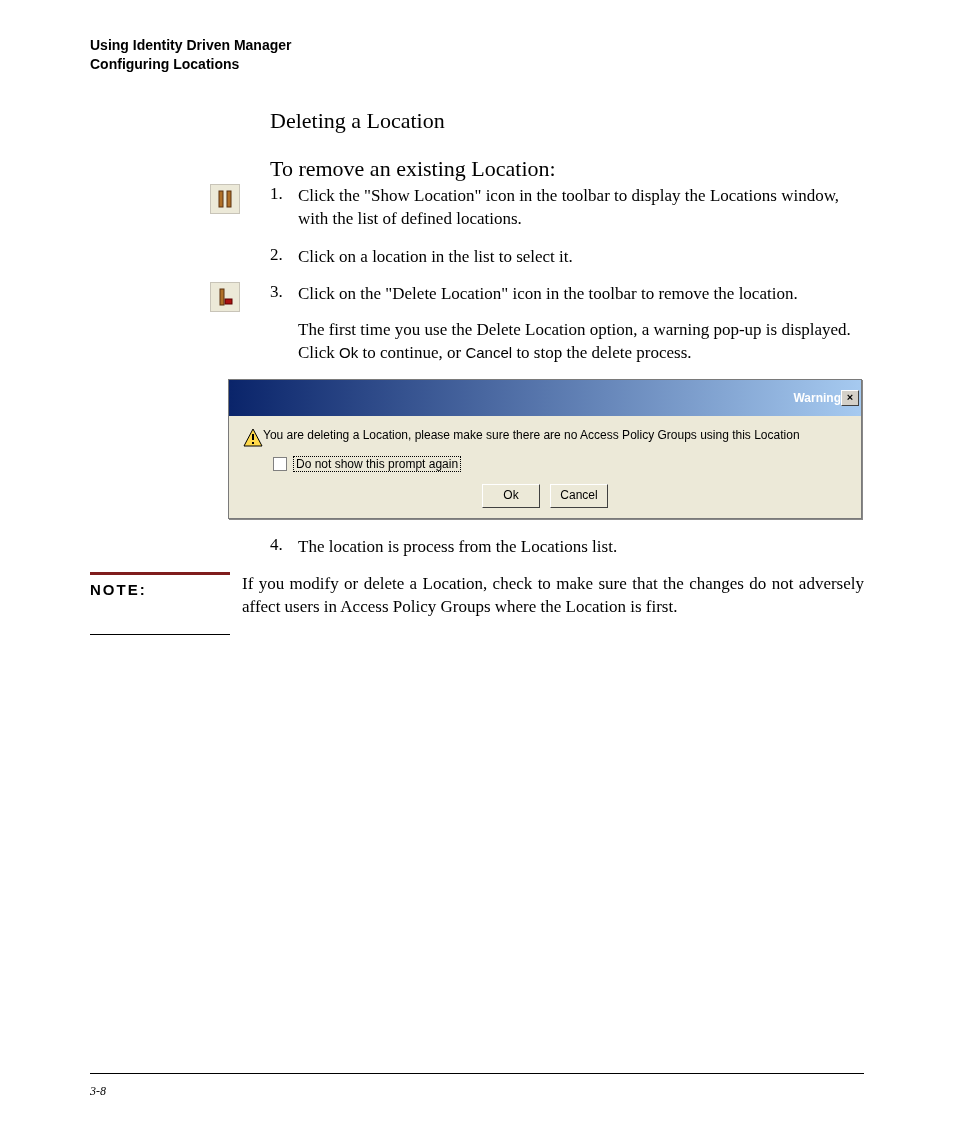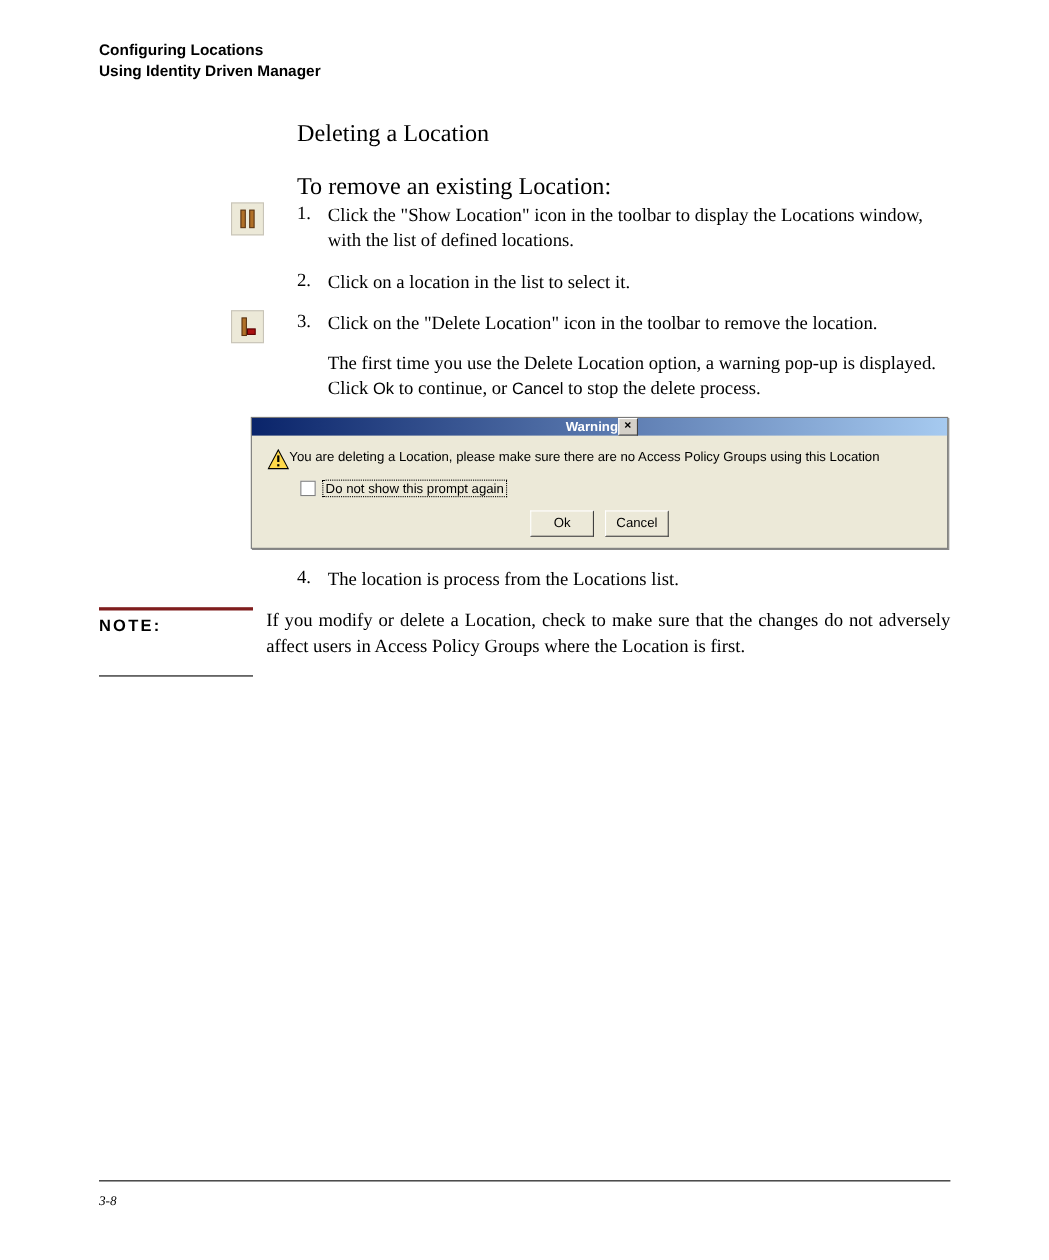--- a/index.html
+++ b/index.html
@@ -81,22 +81,22 @@
     margin: 8px 0 16px -42px;
     border: 1px solid #7a7a7a;
     background: #ece9d8;
     font-family: Tahoma, Arial, sans-serif;
     font-size: 12px;
     box-shadow: 1px 1px 0 #888;
   }
   .dlg-title {
     display:flex;
     align-items:center;
-    justify-content:center;
-    height: 16px;
+    justify-content:flex-end;
+    height: 36px;
     background: linear-gradient(to right, #0a246a, #a6caf0);
     color: #fff;
     font-weight: bold;
     padding: 0 2px 0 6px;
   }
   .dlg-close {
     width: 16px;
     height: 14px;
     background:#d4d0c8;
     border:1px solid #fff;
@@ -190,22 +190,22 @@
     font-style: italic;
     font-family: Georgia, "Times New Roman", serif;
   }
 </style>
 </head>
 <body>
 
 <div class="page">
 
   <div class="running-head">
+    <div>Using Identity Driven Manager</div>
     <div>Configuring Locations</div>
-    <div>Using Identity Driven Manager</div>
   </div>
 
   <div class="content">
     <div class="section-title">Deleting a Location</div>
     <div class="intro">To remove an existing Location:</div>
 
     <div class="step-row">
       <div class="step-icon-slot">
         <div class="tb-icon">
           <svg width="18" height="18" viewBox="0 0 18 18">

